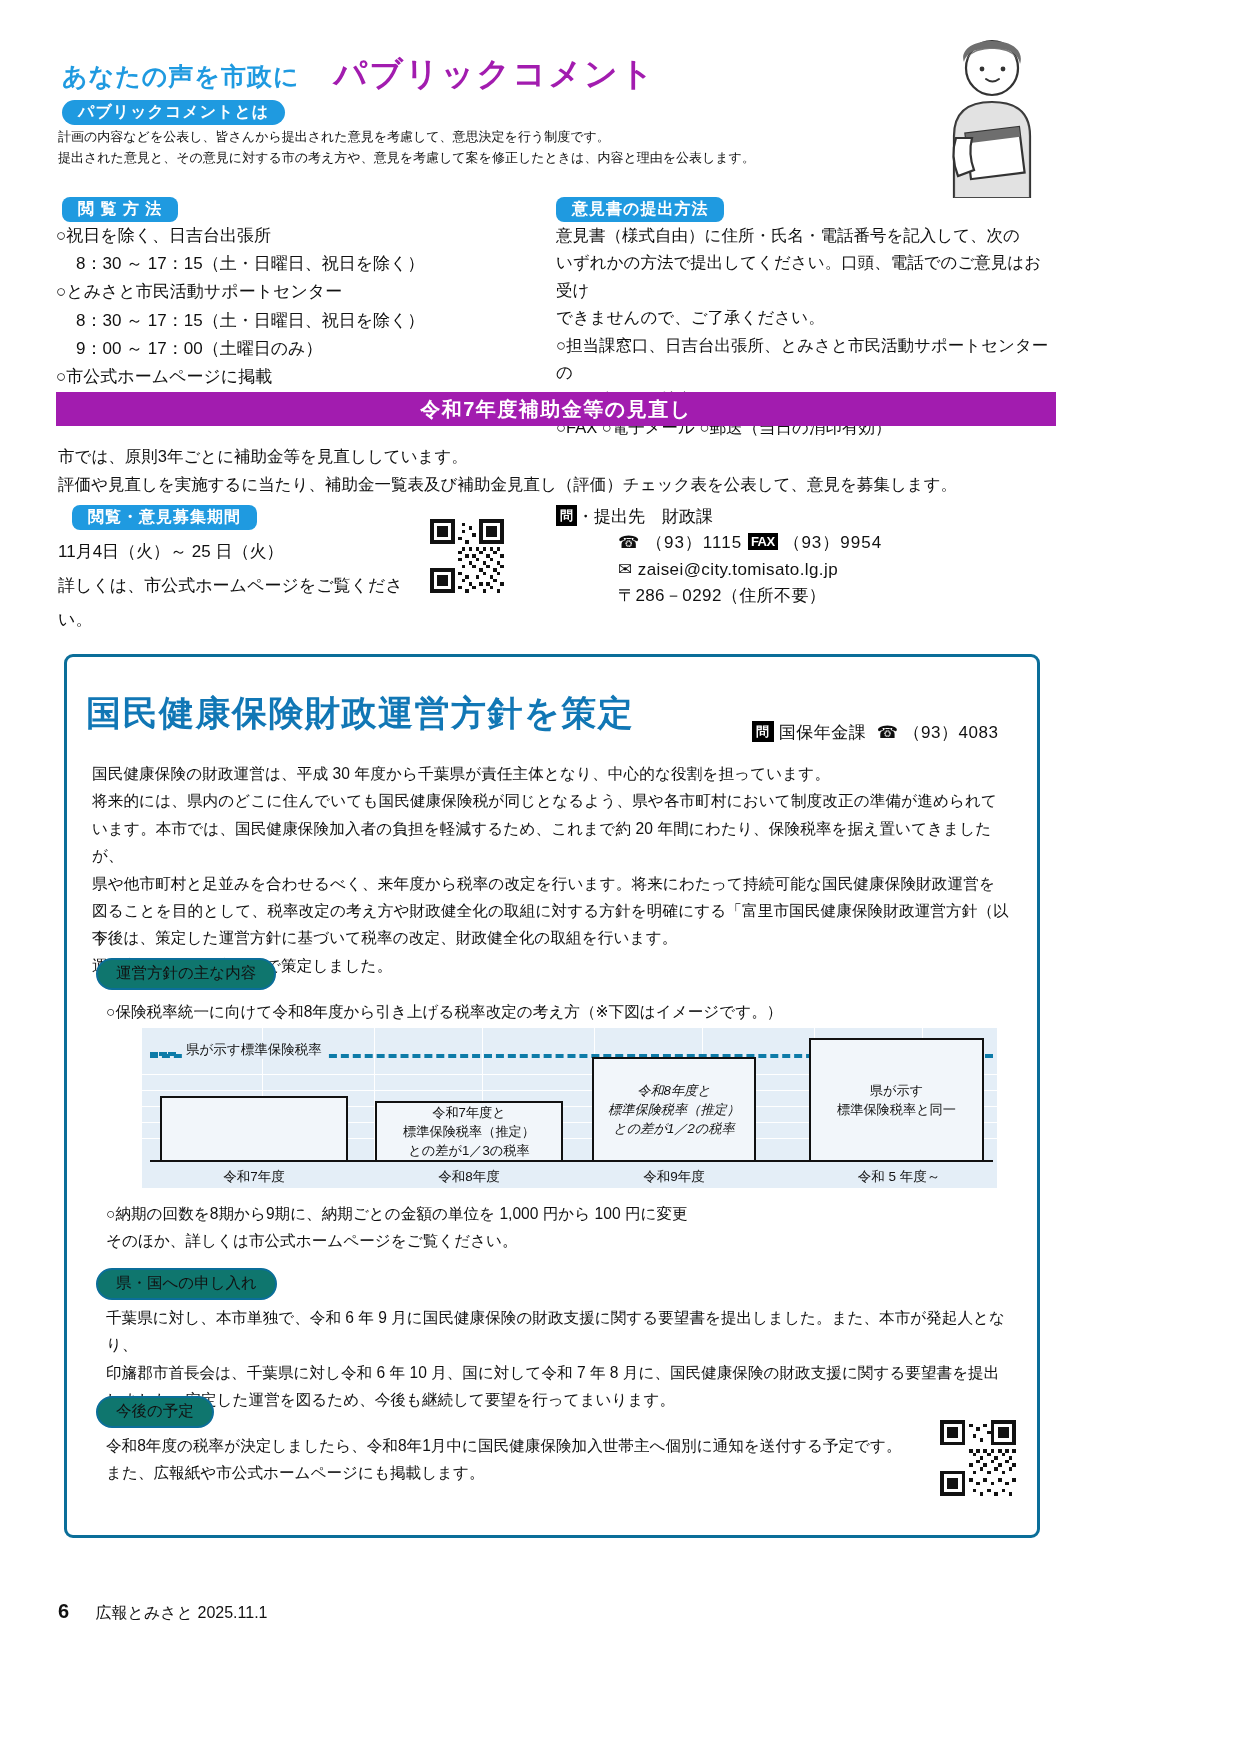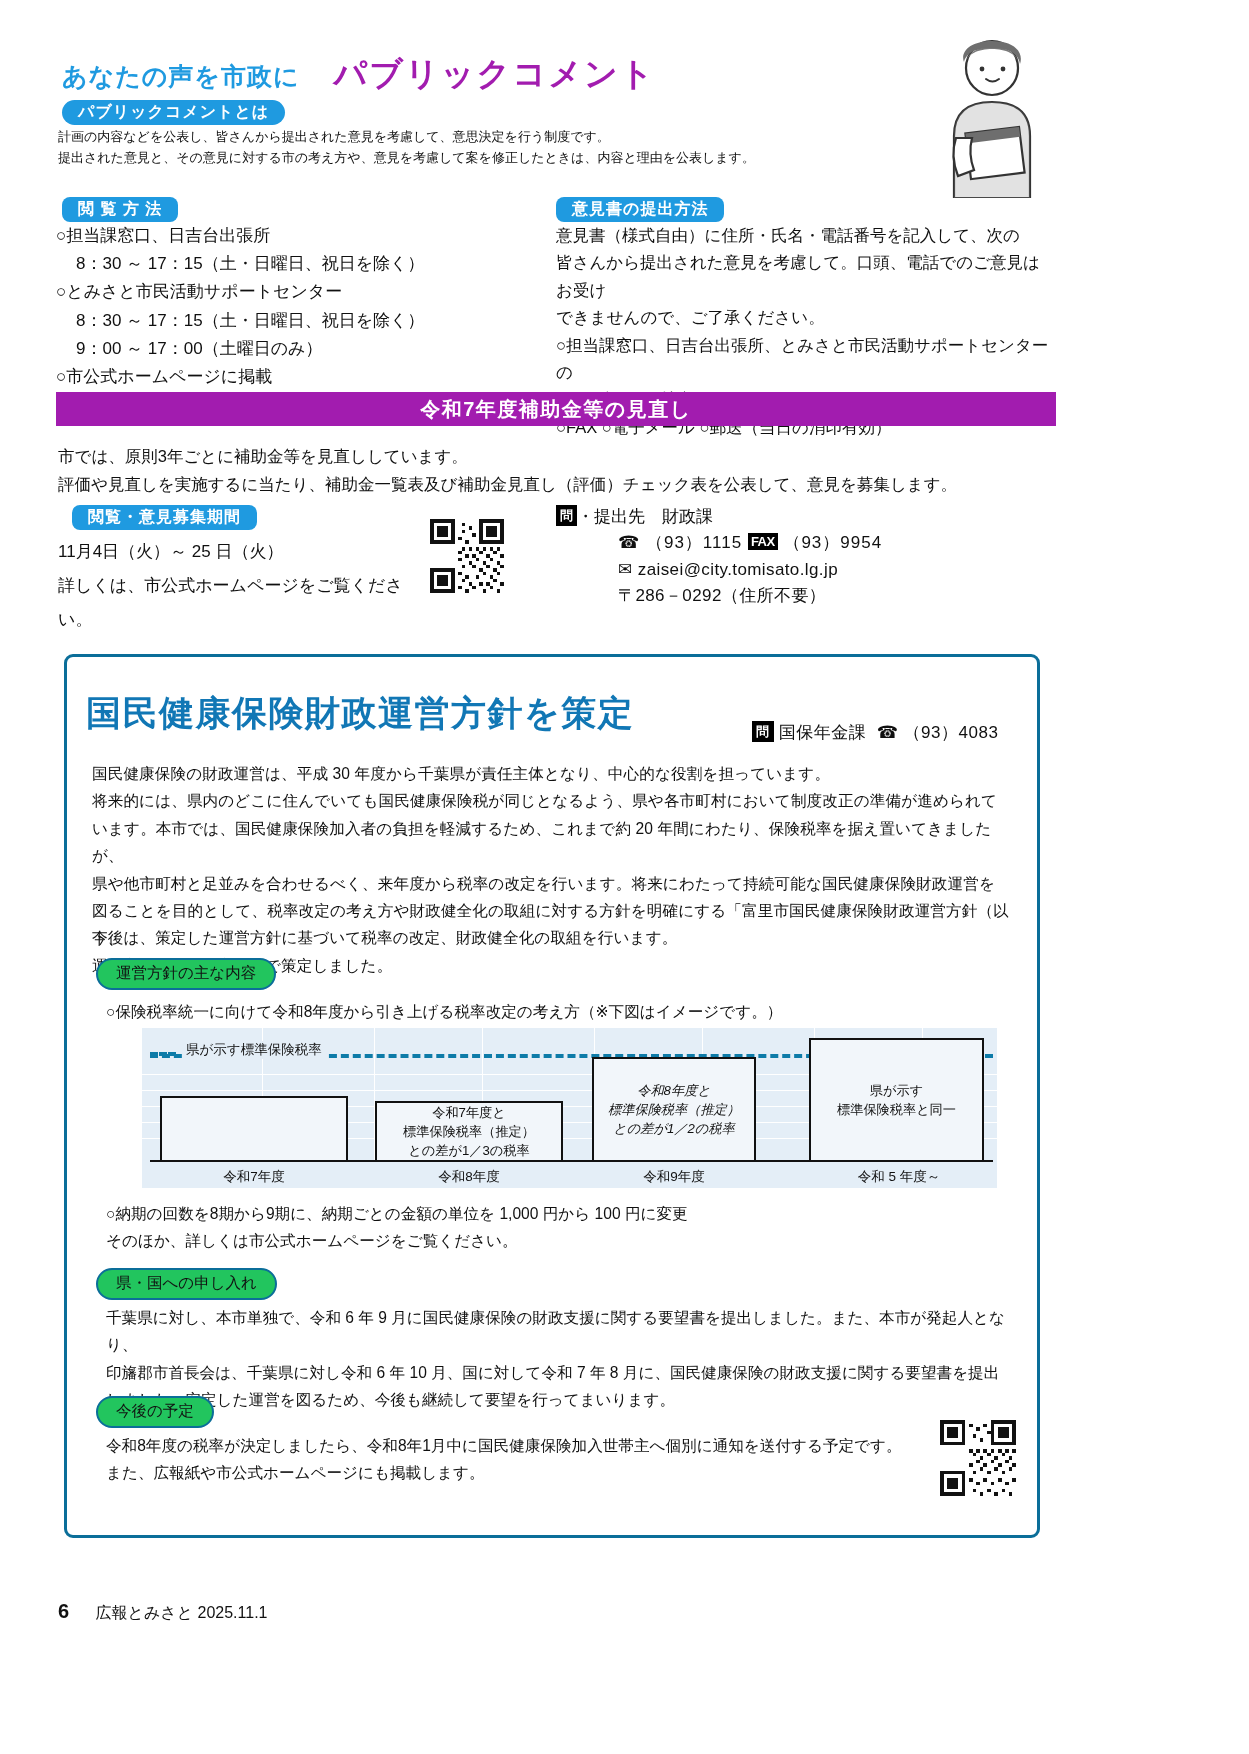--- a/index.html
+++ b/index.html
@@ -79,21 +79,21 @@
   }
   .art-contact{
     position:absolute;left:752px;top:721px;font-size:17px;letter-spacing:.5px;
   }
   .art-p{position:absolute;left:92px;width:920px;font-size:15.6px;line-height:1.76;letter-spacing:.1px;}
   .p1{top:760px;}
   .p2{top:924px;}
 
   .tag{
     display:inline-block;border:2.5px solid #0b6e99;border-radius:17px;
-    padding:3px 18px 4px;font-size:15.5px;color:#111;background:#22c55e;font-weight:500;
+    padding:3px 18px 4px;font-size:15.5px;color:#111;background:#0f766e;font-weight:500;
   }
   .tag-wrap{position:absolute;}
   .t1{left:96px;top:958px;}
   .t2{left:96px;top:1268px;}
   .t3{left:96px;top:1396px;}
 
   .sub-line{position:absolute;left:106px;width:920px;font-size:15.6px;line-height:1.76;}
   .s1{top:998px;}
   .s2{top:1200px;}
   .s3{top:1304px;}
@@ -167,34 +167,34 @@
   </div>
   <div class="pc-body">
     <div>計画の内容などを公表し、皆さんから提出された意見を考慮して、意思決定を行う制度です。</div>
     <div>提出された意見と、その意見に対する市の考え方や、意見を考慮して案を修正したときは、内容と理由を公表します。</div>
   </div>
 
   <div class="lbl-view">
     <span class="pill sq">閲 覧 方 法</span>
   </div>
   <div class="view-body">
-    <div>○担当課窓口、日吉台出張所</div>
+    <div>○祝日を除く、日吉台出張所</div>
     <div class="ind">8：30 ～ 17：15（土・日曜日、祝日を除く）</div>
     <div>○とみさと市民活動サポートセンター</div>
     <div class="ind">8：30 ～ 17：15（土・日曜日、祝日を除く）</div>
     <div class="ind">9：00 ～ 17：00（土曜日のみ）</div>
     <div>○市公式ホームページに掲載</div>
   </div>
 
   <div class="lbl-submit">
     <span class="pill sq">意見書の提出方法</span>
   </div>
   <div class="submit-body">
     <div>意見書（様式自由）に住所・氏名・電話番号を記入して、次の</div>
-    <div>皆さんから提出された意見を考慮して。口頭、電話でのご意見はお受け</div>
+    <div>いずれかの方法で提出してください。口頭、電話でのご意見はお受け</div>
     <div>できませんので、ご了承ください。</div>
     <div>○担当課窓口、日吉台出張所、とみさと市民活動サポートセンターの</div>
     <div class="ind">いずれかに持参</div>
     <div>○FAX ○電子メール ○郵送（当日の消印有効）</div>
   </div>
 
   <div class="banner">
     <span>令和7年度補助金等の見直し</span>
   </div>
   <div class="banner-note">

